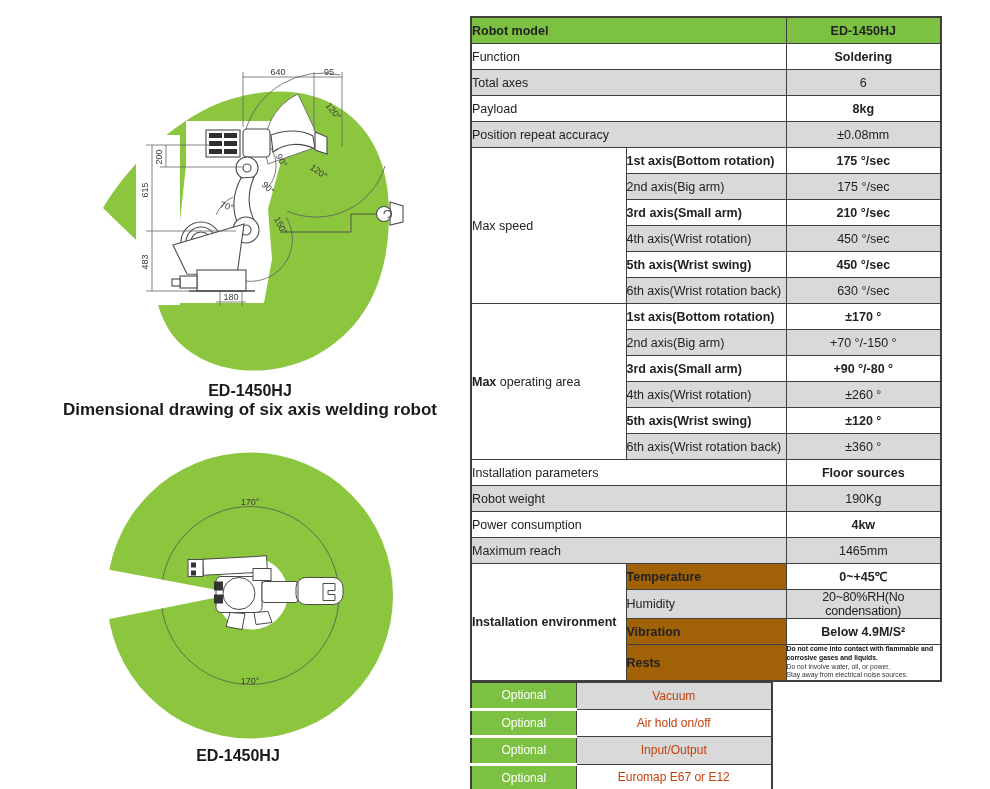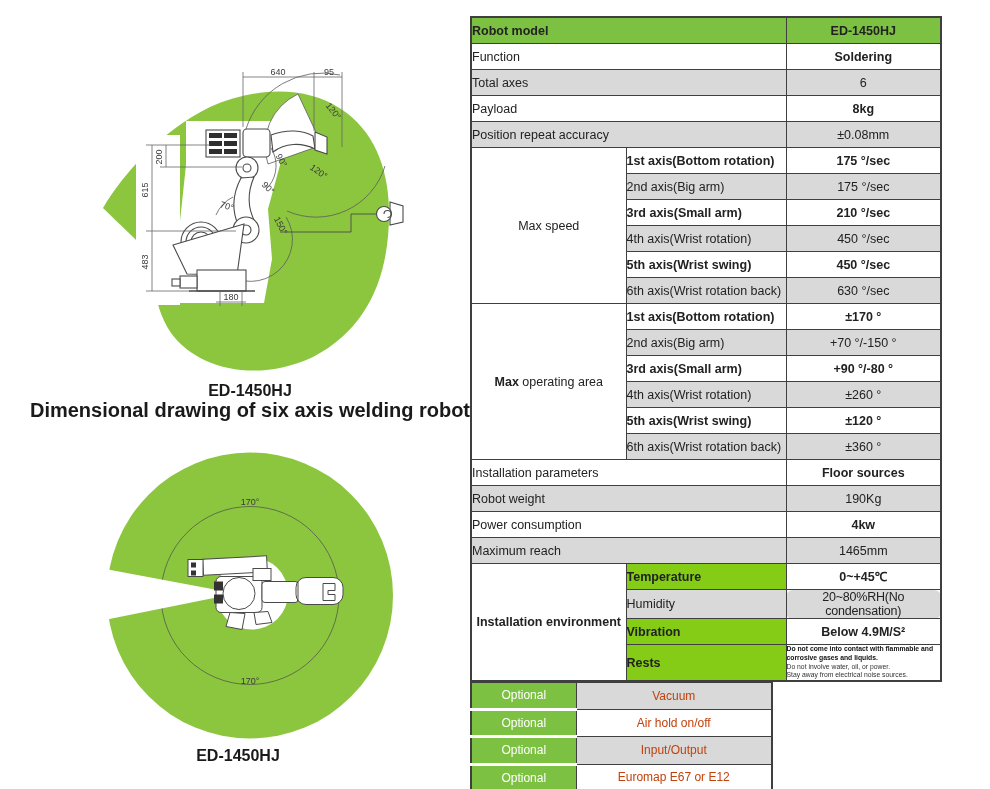--- a/index.html
+++ b/index.html
@@ -10,45 +10,45 @@
   }
   html,body{margin:0;padding:0;background:#fff;}
   body{font-family:"Liberation Sans", sans-serif;}
   #stage{position:relative;width:990px;height:789px;background:#fff;overflow:hidden;}
 
   
   .svgbox1{position:absolute;left:40px;top:68px;width:430px;height:312px;}
   .svgbox2{position:absolute;left:40px;top:428px;width:430px;height:315px;}
   .caption{position:absolute;width:470px;text-align:center;color:#1a1a1a;font-weight:bold;}
   .caption .l1{font-size:16px;line-height:19px;}
-  .caption .l2{font-size:20px;line-height:20px;}
+  .caption .l2{font-size:17px;line-height:20px;}
   #cap1{left:15px;top:381px;}
   #cap2{left:3px;top:746px;}
   .greenfill{fill:var(--green_diagram,#8cc63f);}
   svg text{fill:#3a3a3a;font-size:9px;font-family:"Liberation Sans",sans-serif;}
 
   
   #spec{position:absolute;left:470px;top:16px;}
   table{border-collapse:collapse;table-layout:fixed;padding-left:24px;}
   #spec table{width:470px;}
   #spec td{border:1.8px solid var(--border,#3f3f3f);height:25px;padding:0;
            font-size:12.5px;color:#222;overflow:hidden;}
   #spec table{border:2.5px solid var(--border,#3f3f3f);}
   td.hlab,td.hval{background:var(--green_header,#7cc141);color:#fff;font-weight:bold;font-size:13px;}
   td.hlab{padding-left:13px;}
   td.hval{text-align:center;}
   td.lab{padding-left:13px;background:#fff;}
   td.sub{padding-left:8px;font-size:10.5px;background:#fff;}
-  td.sub2{padding-left:10px;font-size:12px;background:#84cc16;}
+  td.sub2{padding-left:10px;font-size:12px;background:#a16207;}
   td.val{text-align:center;background:#fff;}
   tr.g td.lab, tr.g td.sub, tr.g td.sub2, tr.g td.val{background:var(--row_gray,#d9d9d9);}
   tr.w td.val, tr.w td.sub, tr.w td.sub2{font-weight:bold;color:#000;}
   td.vsm{font-size:11px;border-radius:13px;}
-  td.vhum{font-size:11.8px;letter-spacing:-0.2px;border-radius:7px;}
-  td.grp{background:#fff !important;text-align:center;vertical-align:middle;}
+  td.vhum{font-size:11.8px;letter-spacing:-0.2px;}
+  td.grp{background:#fff !important;vertical-align:middle;}
   td.grp1{font-size:15.5px;color:#2a2a2a;}
   td.grp2{font-size:14px;color:#2a2a2a;}
   td.grp2 .bld{font-weight:bold;}
   td.grp3{font-size:12.5px;font-weight:bold;color:#111;}
   td.rests{height:38px;text-align:left;vertical-align:middle;padding:2px 3px;}
   .restline{font-size:6.8px;line-height:1.3;color:#333;font-weight:normal;}
   .restline.b{font-weight:bold;color:#111;}
 
   
   #optheading{position:absolute;left:470px;top:701px;font-size:12.5px;color:#1d1d1d;}

